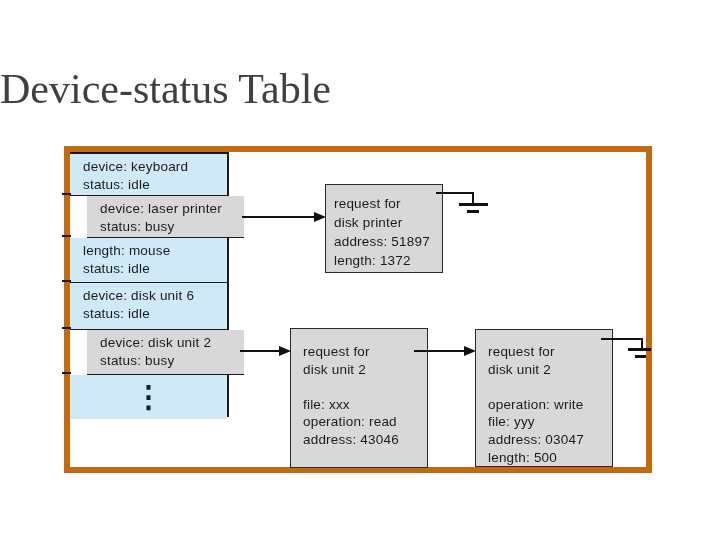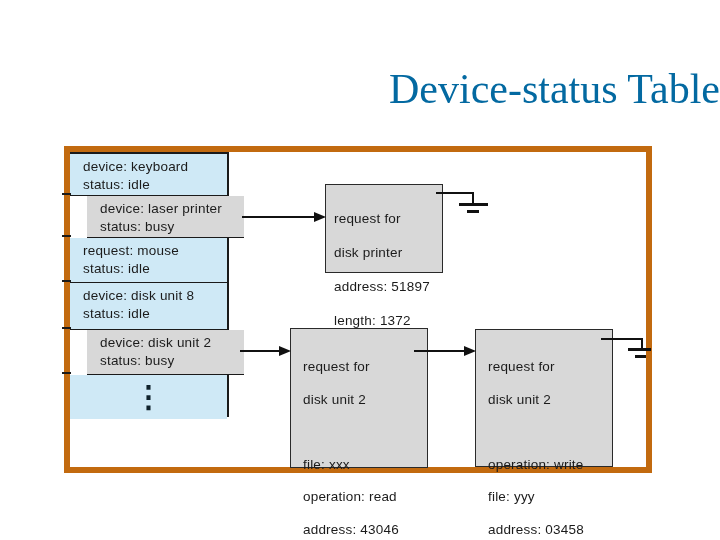--- a/index.html
+++ b/index.html
@@ -11,26 +11,26 @@
     background: #ffffff;
     overflow: hidden;
     font-family: "Liberation Sans", sans-serif;
     color: #1b1b1b;
   }
   .title {
     position: absolute;
     top: 66px;
     left: 0;
     width: 720px;
-    text-align: right;
+    text-align: left;
     font-family: "Liberation Serif", serif;
     font-weight: 400;
     font-size: 42px;
     line-height: 46px;
-    color: #0369a1;
+    color: #404040;
     white-space: nowrap;
   }
   .frame {
     position: absolute;
     left: 64px;
     top: 146px;
     width: 588px;
     height: 327px;
     border: 6px solid #c26a0f;
     background: transparent;
@@ -74,21 +74,21 @@
   }
   
   .reqbox {
     position: absolute;
     background: #d8d8d8;
     border: 1.5px solid #2a2a2a;
     font-size: 13.5px;
     letter-spacing: 0.2px;
     color: #1b1b1b;
   }
-  .reqbox .bline { white-space: pre; min-height: 1px; margin-top: 15px; }
+  .reqbox .bline { white-space: pre; min-height: 1px; }
   .box-laser {
     left: 325px; top: 184px; width: 118px; height: 89px;
     padding: 9px 0 0 8px; line-height: 19px;
   }
   .box-disk1 {
     left: 290px; top: 328px; width: 138px; height: 140px;
     padding: 14px 0 0 12px; line-height: 17.6px;
   }
   .box-disk2 {
     left: 475px; top: 329px; width: 138px; height: 138px;
@@ -113,25 +113,25 @@
   <div class="device-table">
     <div class="drow idle r1">
       <div>device: keyboard</div>
       <div>status: idle</div>
     </div>
     <div class="drow busy r2">
       <div>device: laser printer</div>
       <div>status: busy</div>
     </div>
     <div class="drow idle r3">
-      <div>request: mouse</div>
+      <div>length: mouse</div>
       <div>status: idle</div>
     </div>
     <div class="drow idle r4">
-      <div>device: disk unit 8</div>
+      <div>device: disk unit 6</div>
       <div>status: idle</div>
     </div>
     <div class="drow busy r5">
       <div>device: disk unit 2</div>
       <div>status: busy</div>
     </div>
     <div class="drow rdots">⋮</div>
   </div>
 
   <div class="reqbox box-laser">
@@ -149,21 +149,21 @@
     <div class="bline">operation: read</div>
     <div class="bline">address: 43046</div>
   </div>
 
   <div class="reqbox box-disk2">
     <div class="bline">request for</div>
     <div class="bline">disk unit 2</div>
     <div class="bline">&nbsp;</div>
     <div class="bline">operation: write</div>
     <div class="bline">file: yyy</div>
-    <div class="bline">address: 03458</div>
+    <div class="bline">address: 03047</div>
     <div class="bline">length: 500</div>
   </div>
 
   <svg class="overlay" viewBox="0 0 720 540" xmlns="http://www.w3.org/2000/svg">
 
     <g fill="#1a1a1a">
       <rect x="62" y="193" width="9" height="2"></rect>
       <rect x="62" y="235" width="9" height="2"></rect>
       <rect x="62" y="280" width="9" height="2"></rect>
       <rect x="62" y="327" width="9" height="2"></rect>

